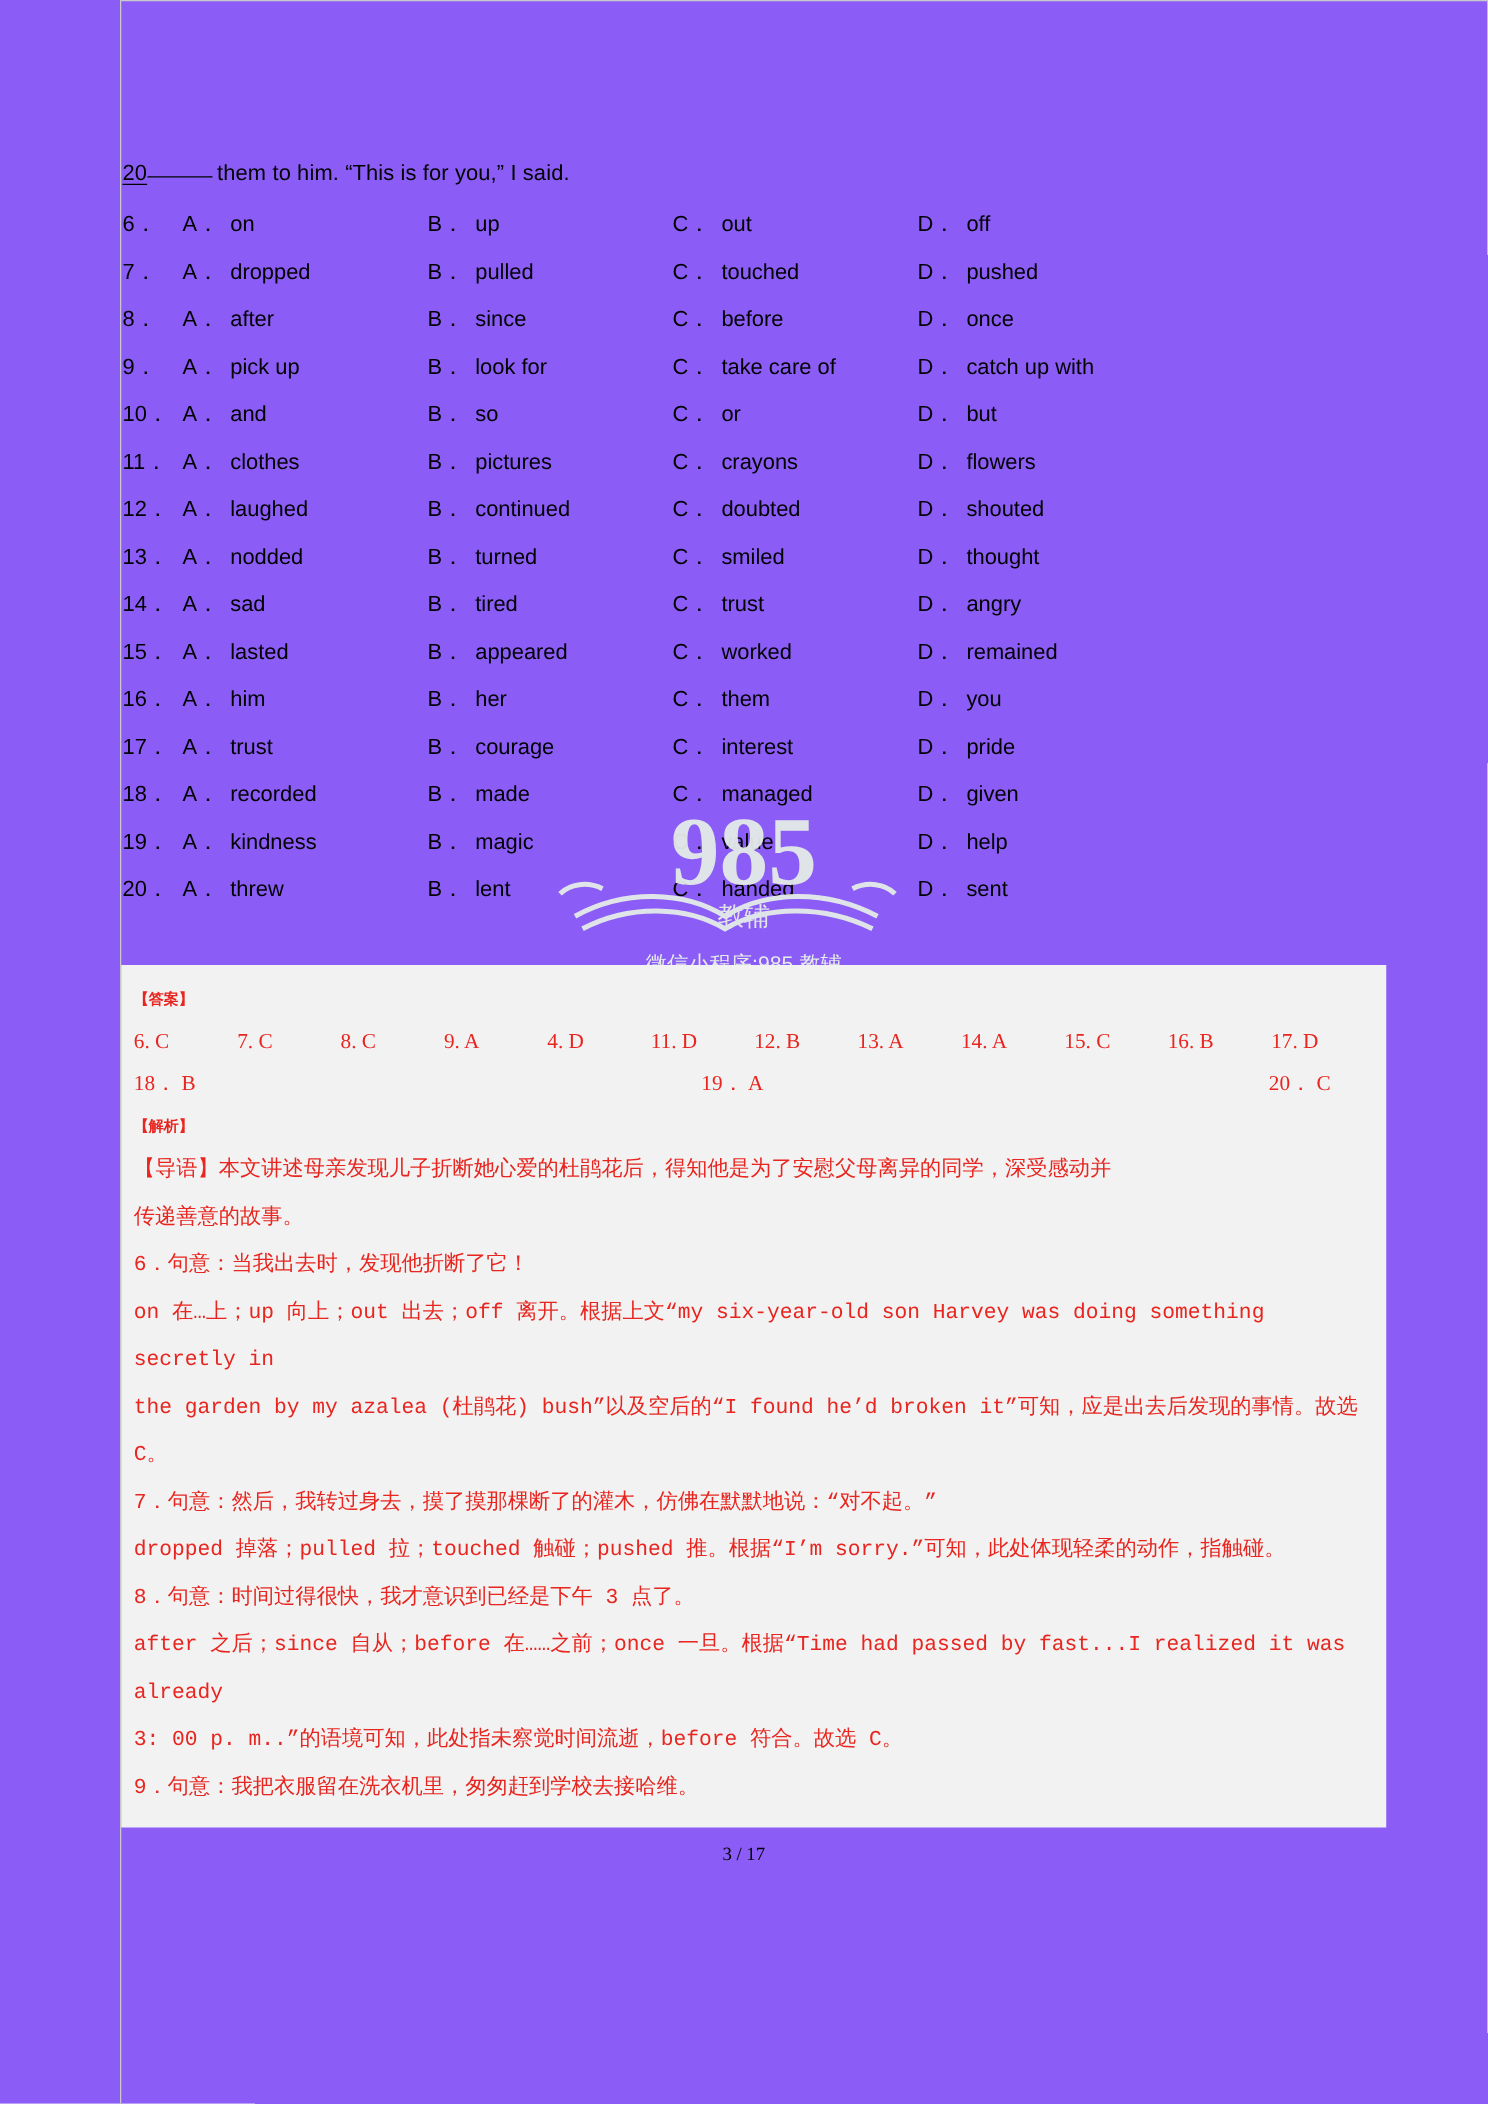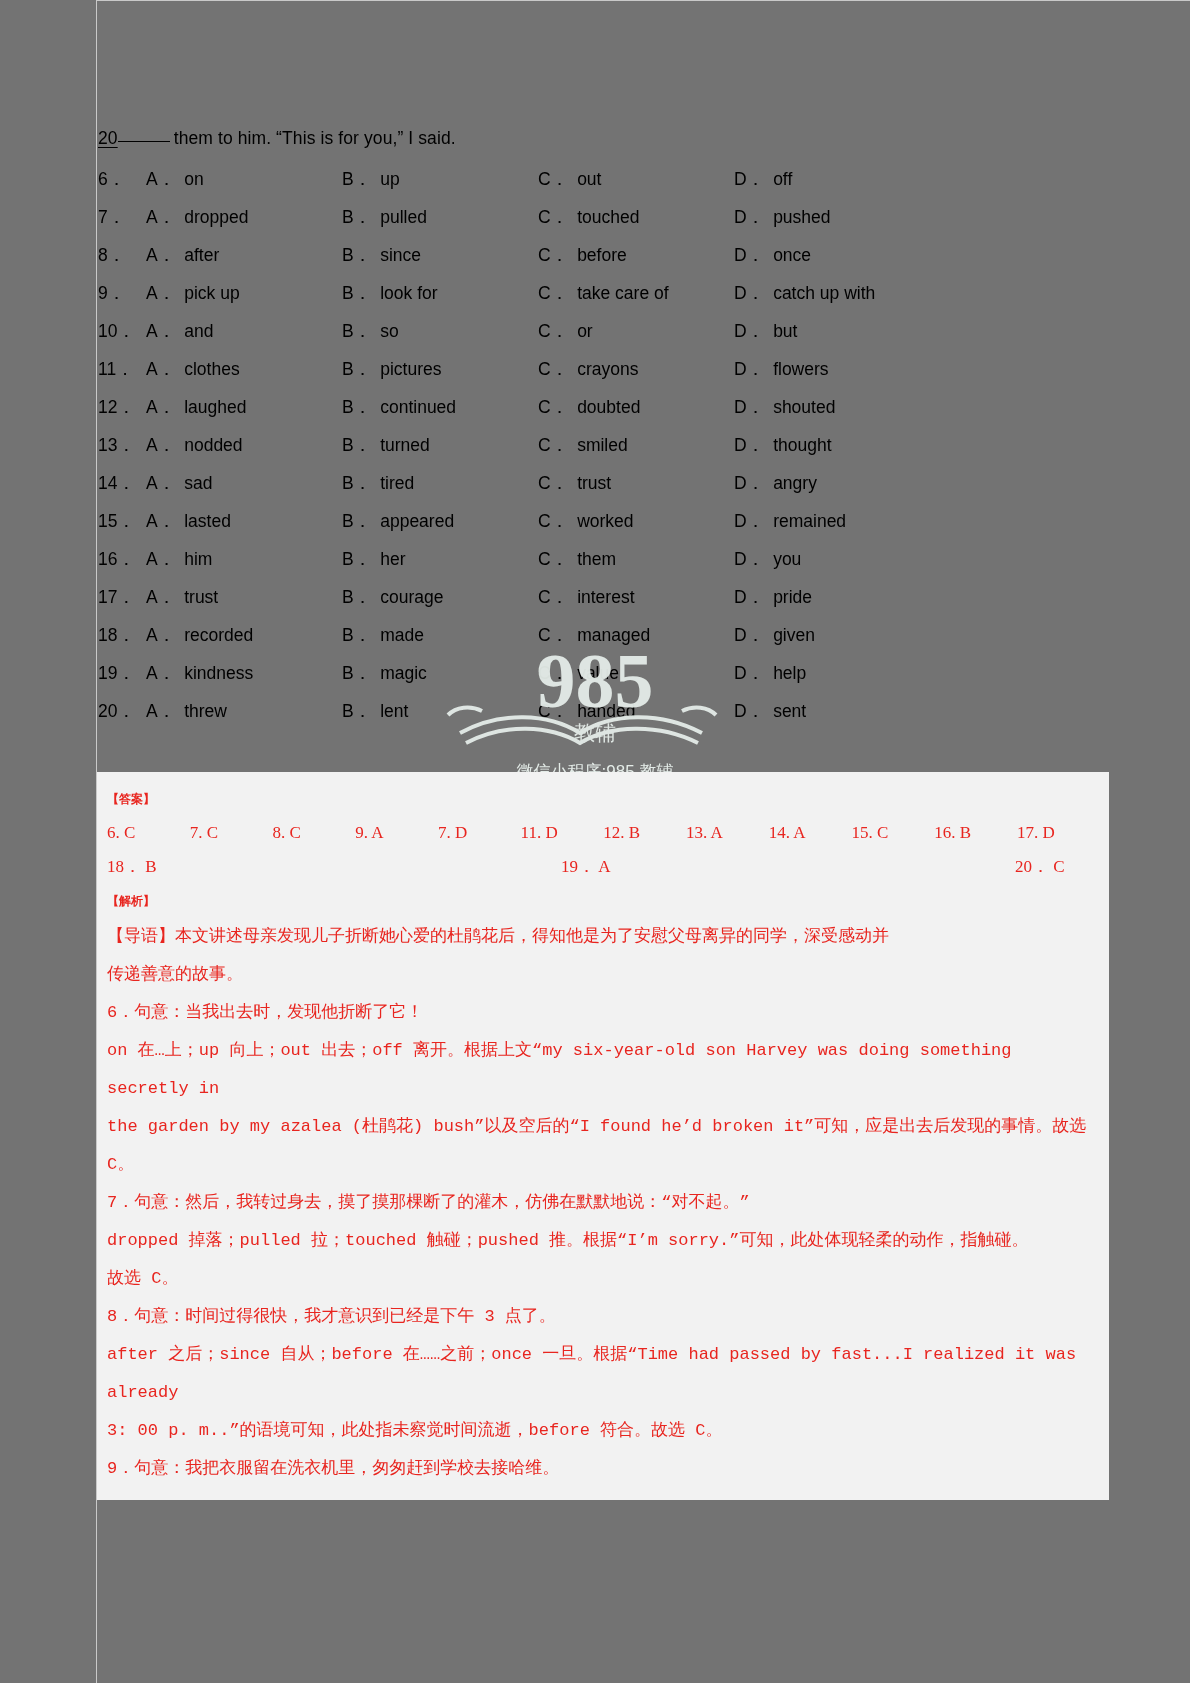--- a/index.html
+++ b/index.html
@@ -12,21 +12,21 @@
     height: 1683px;
     font-family: "Liberation Sans", sans-serif;
     color: #000;
     position: relative;
     overflow: hidden;
   }
   .page {
     position: absolute;
     left: 0; top: 0;
     width: 1190px; height: 1683px;
-    background: #737373;
+    background: #8b5cf6;
   }
   .rule-left {
     position: absolute;
     left: 96px; top: 0;
     width: 1px; height: 1683px;
     background: #c9c9c9;
   }
   .rule-top {
     position: absolute;
     left: 96px; top: 0;
@@ -285,21 +285,21 @@
 
   <div class="ansblock">
 
     <div class="ab-head">【答案】</div>
 
     <div class="ans-grid" id="ans-row-1">
         <span class="ans-item">6. C</span>
         <span class="ans-item">7. C</span>
         <span class="ans-item">8. C</span>
         <span class="ans-item">9. A</span>
-        <span class="ans-item">7. D</span>
+        <span class="ans-item">4. D</span>
         <span class="ans-item">11. D</span>
         <span class="ans-item">12. B</span>
         <span class="ans-item">13. A</span>
         <span class="ans-item">14. A</span>
         <span class="ans-item">15. C</span>
         <span class="ans-item">16. B</span>
         <span class="ans-item">17. D</span>
       </div>
     <div class="ans-grid second" id="ans-row-2">
         <span class="ans-item">18． B</span>
@@ -312,21 +312,20 @@
     <div class="para">【导语】本文讲述母亲发现儿子折断她心爱的杜鹃花后，得知他是为了安慰父母离异的同学，深受感动并</div>
     <div class="para">传递善意的故事。</div>
 
     <div class="para">6．句意：当我出去时，发现他折断了它！</div>
     <div class="para en">on 在…上；up 向上；out 出去；off 离开。根据上文“my six-year-old son Harvey was doing something secretly in</div>
     <div class="para en">the garden by my azalea (杜鹃花) bush”以及空后的“I found he’d broken it”可知，应是出去后发现的事情。故选</div>
     <div class="para">C。</div>
 
     <div class="para">7．句意：然后，我转过身去，摸了摸那棵断了的灌木，仿佛在默默地说：“对不起。”</div>
     <div class="para en">dropped 掉落；pulled 拉；touched 触碰；pushed 推。根据“I’m sorry.”可知，此处体现轻柔的动作，指触碰。</div>
-    <div class="para">故选 C。</div>
 
     <div class="para">8．句意：时间过得很快，我才意识到已经是下午 3 点了。</div>
     <div class="para en"> after 之后；since 自从；before 在……之前；once 一旦。根据“Time had passed by fast...I realized it was already</div>
     <div class="para en">3: 00 p. m..”的语境可知，此处指未察觉时间流逝，before 符合。故选 C。</div>
 
     <div class="para">9．句意：我把衣服留在洗衣机里，匆匆赶到学校去接哈维。</div>
   </div>
 
   <div class="footer">
     <span>3 / 17</span>

